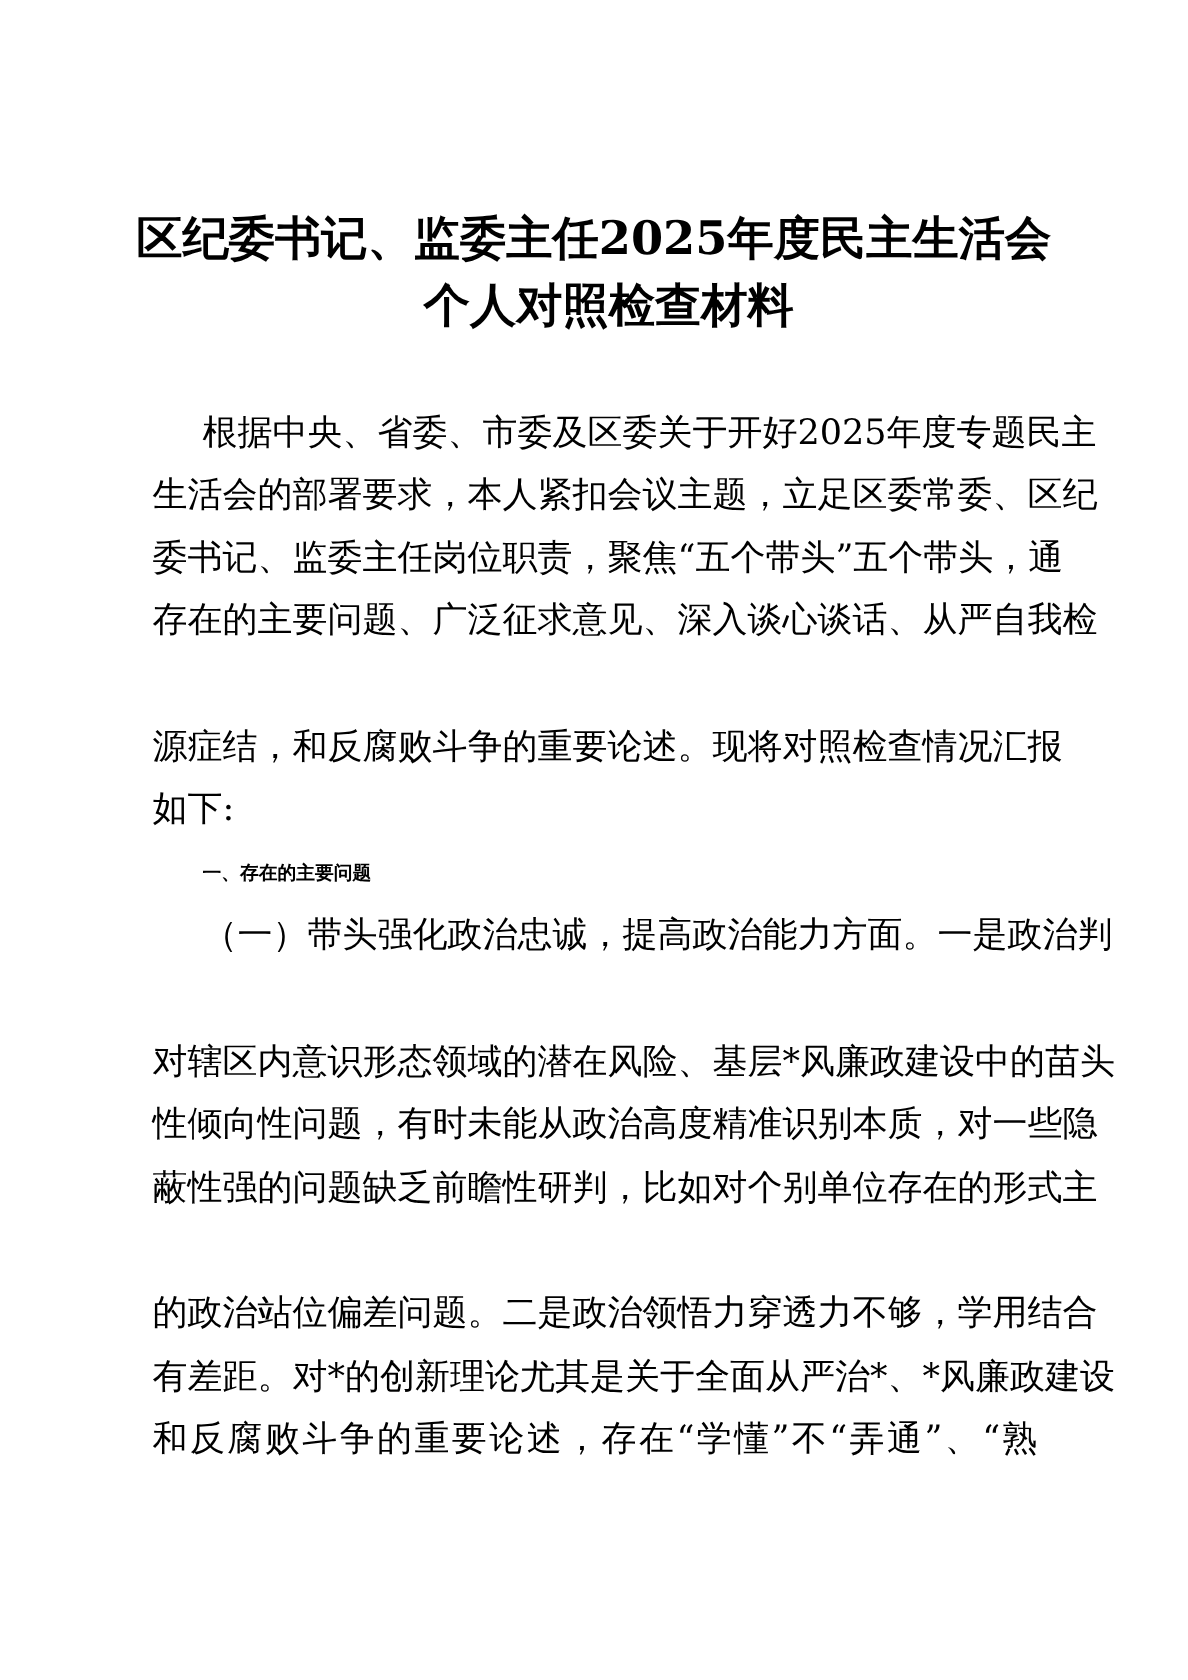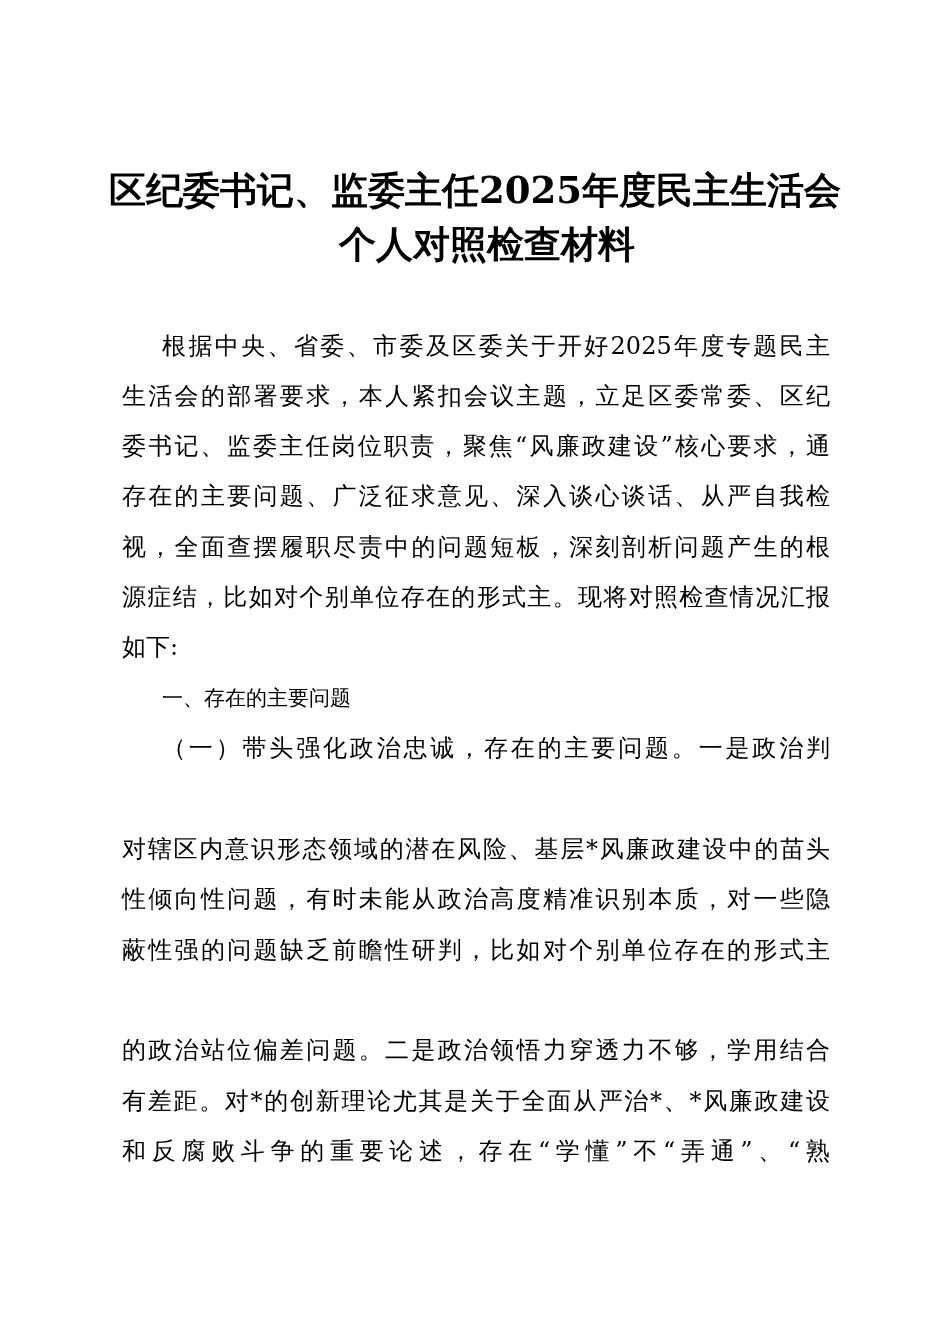--- a/index.html
+++ b/index.html
@@ -32,55 +32,54 @@
       letter-spacing: 0px;
       white-space: nowrap;
     }
     .title.l1 { top: 166px; }
     .title.l2 { top: 220px; padding-left: 12px; }
     .body-line {
       position: absolute;
       left: 122px;
       width: 708px;
       font-family: "DejaVu Serif", "Liberation Serif", serif;
-      font-size: 24px;
+      font-size: 28px;
       line-height: 30px;
       white-space: nowrap;
       text-align: justify;
       text-align-last: justify;
     }
     .body-line.indent { left: 162px; width: 668px; }
     .body-line.last { text-align-last: left; }
     .heading {
       position: absolute;
       left: 162px;
       font-family: "DejaVu Sans", "Liberation Sans", sans-serif;
-      font-weight: normal;
-      font-size: 21px;
+      font-weight: bold;
+      font-size: 15px;
       line-height: 30px;
       white-space: nowrap;
     }
   </style>
 </head>
 <body>
 
 <div class="page">
   <div class="title l1">区纪委书记、监委主任2025年度民主生活会</div>
   <div class="title l2">个人对照检查材料</div>
 
   <div class="body-line indent" style="top:331px">根据中央、省委、市委及区委关于开好2025年度专题民主</div>
   <div class="body-line" style="top:381px">生活会的部署要求，本人紧扣会议主题，立足区委常委、区纪</div>
-  <div class="body-line" style="top:431px">委书记、监委主任岗位职责，聚焦“风廉政建设”核心要求，通</div>
+  <div class="body-line" style="top:431px">委书记、监委主任岗位职责，聚焦“五个带头”五个带头，通</div>
   <div class="body-line" style="top:481px">存在的主要问题、广泛征求意见、深入谈心谈话、从严自我检</div>
-  <div class="body-line" style="top:532px">视，全面查摆履职尽责中的问题短板，深刻剖析问题产生的根</div>
-  <div class="body-line" style="top:582px">源症结，比如对个别单位存在的形式主。现将对照检查情况汇报</div>
+  <div class="body-line" style="top:582px">源症结，和反腐败斗争的重要论述。现将对照检查情况汇报</div>
   <div class="body-line last" style="top:632px">如下:</div>
 
   <div class="heading" style="top:683px">一、存在的主要问题</div>
 
-  <div class="body-line indent" style="top:733px">（一）带头强化政治忠诚，存在的主要问题。一是政治判</div>
+  <div class="body-line indent" style="top:733px">（一）带头强化政治忠诚，提高政治能力方面。一是政治判</div>
   <div class="body-line" style="top:834px">对辖区内意识形态领域的潜在风险、基层*风廉政建设中的苗头</div>
   <div class="body-line" style="top:935px">蔽性强的问题缺乏前瞻性研判，比如对个别单位存在的形式主</div>
   <div class="body-line" style="top:884px">性倾向性问题，有时未能从政治高度精准识别本质，对一些隐</div>
   <div class="body-line" style="top:1035px">的政治站位偏差问题。二是政治领悟力穿透力不够，学用结合</div>
   <div class="body-line" style="top:1086px">有差距。对*的创新理论尤其是关于全面从严治*、*风廉政建设</div>
   <div class="body-line" style="top:1136px">和反腐败斗争的重要论述，存在“学懂”不“弄通”、“熟</div>
 </div>
 
 </body></html>

